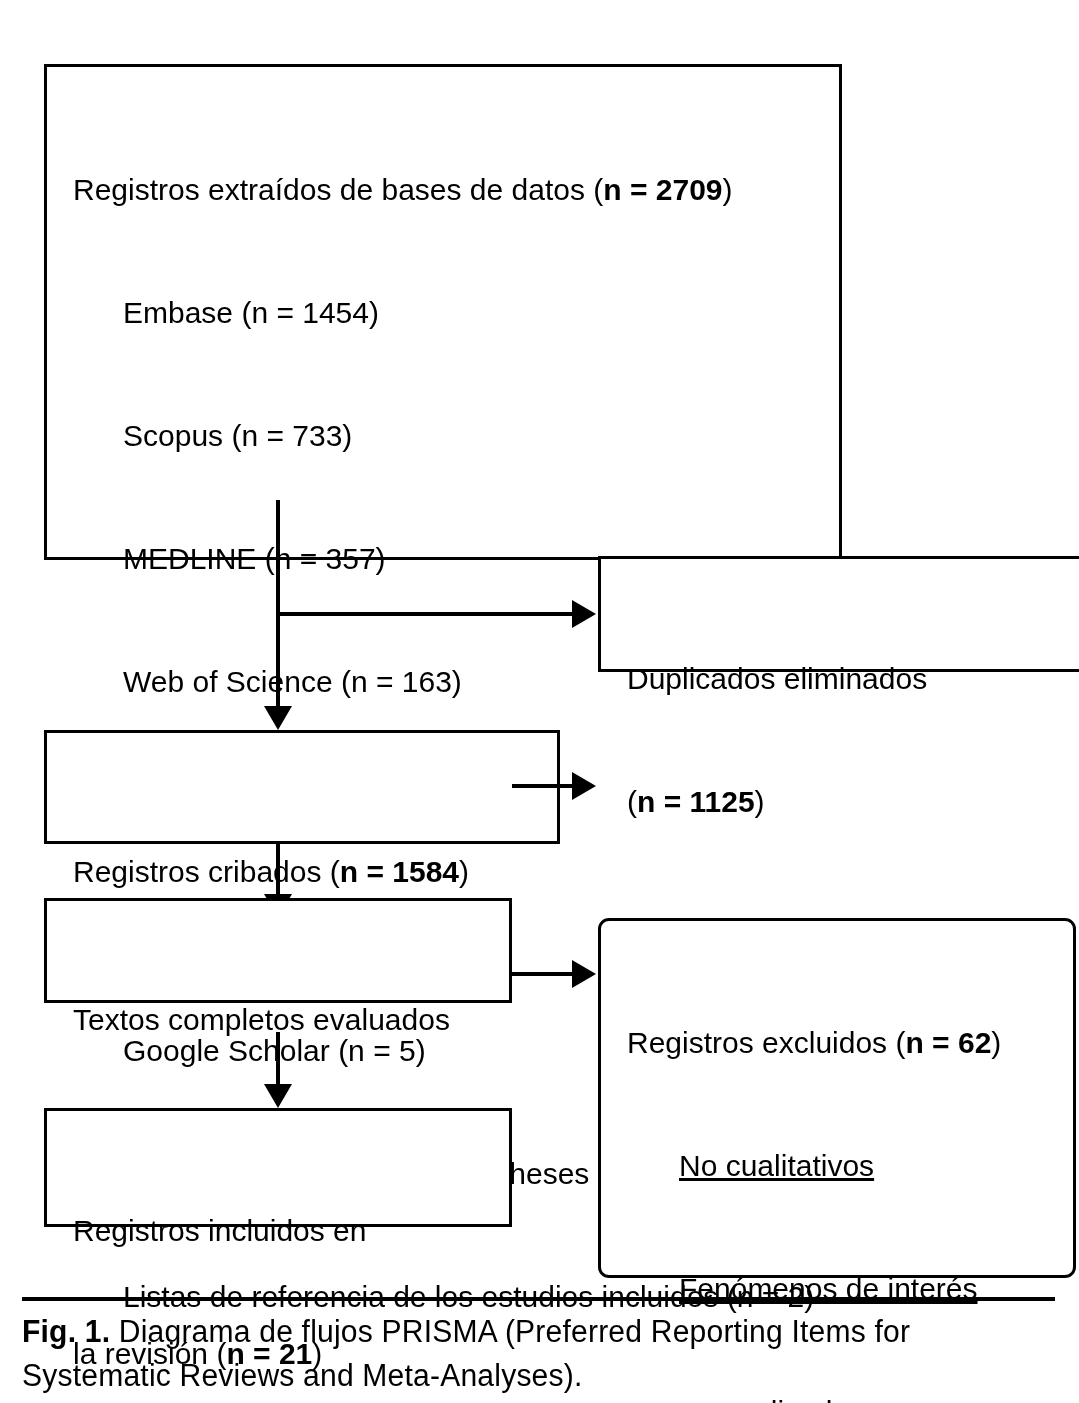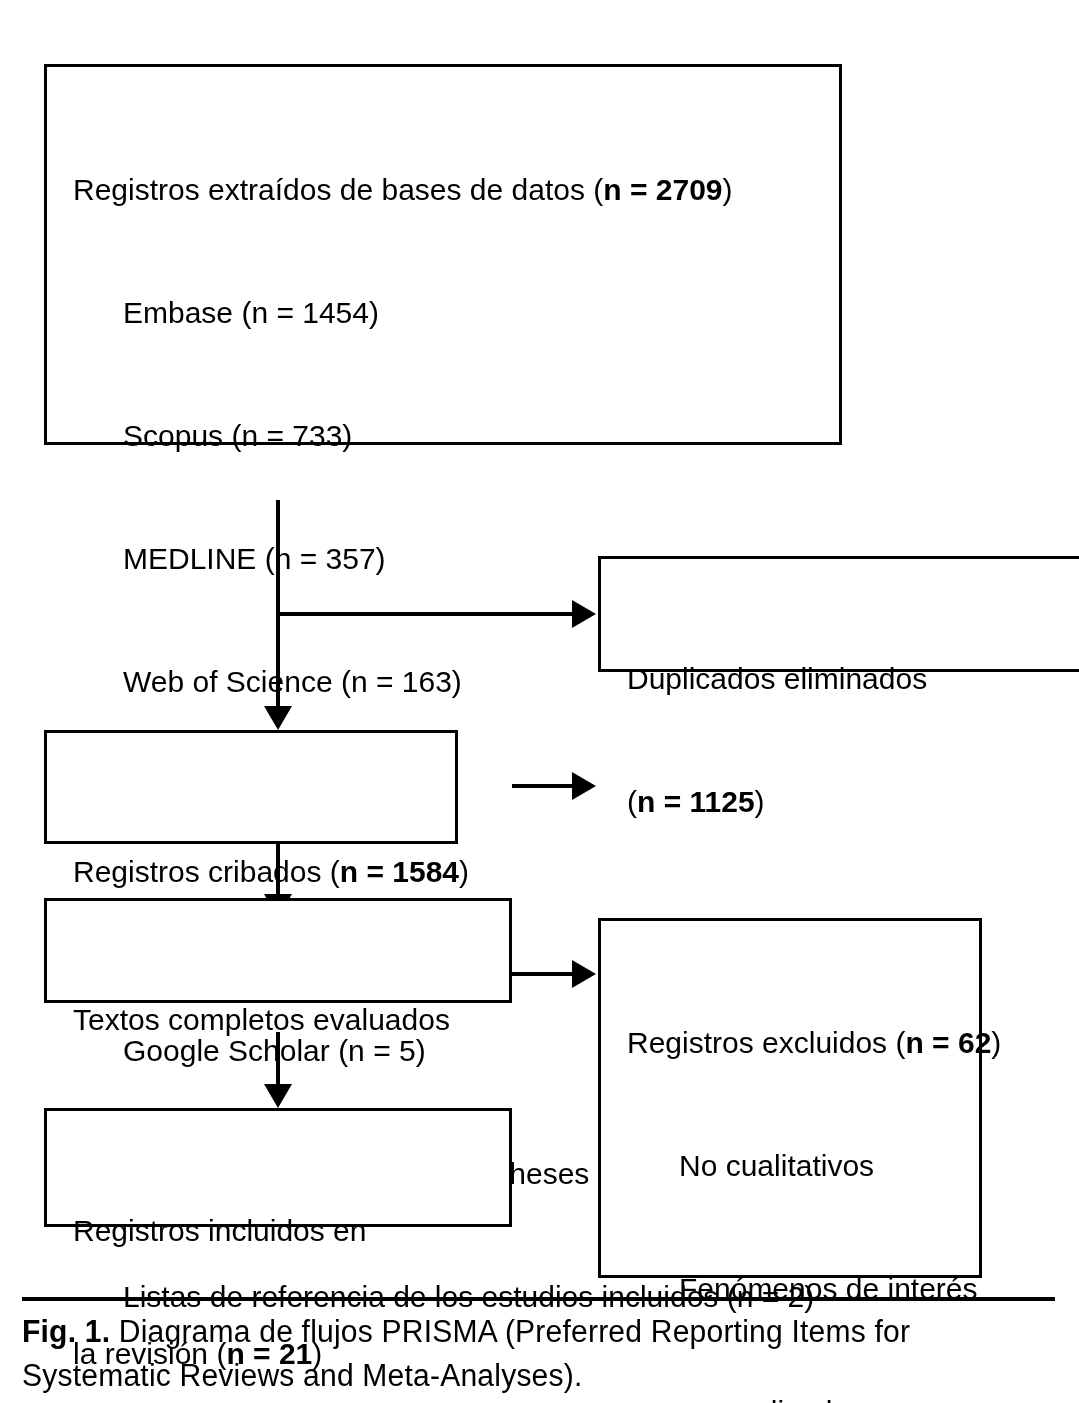--- a/index.html
+++ b/index.html
@@ -37,30 +37,30 @@
     font-size: 30px;
     line-height: 41px;
     white-space: pre;
   }
 
   .line {
     display: block;
     white-space: pre;
   }
   .line.indent { padding-left: 50px; }
-  .line.indent2 { padding-left: 52px; }
+  .line.indent2 { padding-left: 52px; text-decoration: underline; }
   b { font-weight: bold; }
 
   
-  #box-sources      { left: 44px;  top: 64px;   width: 798px;  height: 381px; }
+  #box-sources      { left: 44px;  top: 64px;   width: 798px;  height: 496px; }
   #box-duplicates   { left: 598px; top: 556px;  width: 506px;  height: 116px; }
-  #box-screened     { left: 44px;  top: 730px;  width: 414px;  height: 114px; }
+  #box-screened     { left: 44px;  top: 730px;  width: 516px;  height: 114px; }
   #box-irrelevant   { left: 598px; top: 726px;  width: 422px;  height: 120px; }
   #box-fulltext     { left: 44px;  top: 898px;  width: 468px;  height: 105px; text-decoration: underline; }
-  #box-excluded     { left: 598px; top: 918px;  width: 384px;  height: 360px; }
+  #box-excluded     { left: 598px; top: 918px;  width: 478px;  height: 360px; border-radius: 11px; }
   #box-included     { left: 44px;  top: 1108px; width: 468px;  height: 119px; }
 
   #box-sources .box-text    { top: 20px; }
   #box-duplicates .box-text { top: 17px; }
   #box-screened .box-text   { top: 36px; }
   #box-irrelevant .box-text { top: 19px; }
   #box-fulltext .box-text   { top: 16px; }
   #box-excluded .box-text   { top: 19px; }
   #box-included .box-text   { top: 17px; }
 

